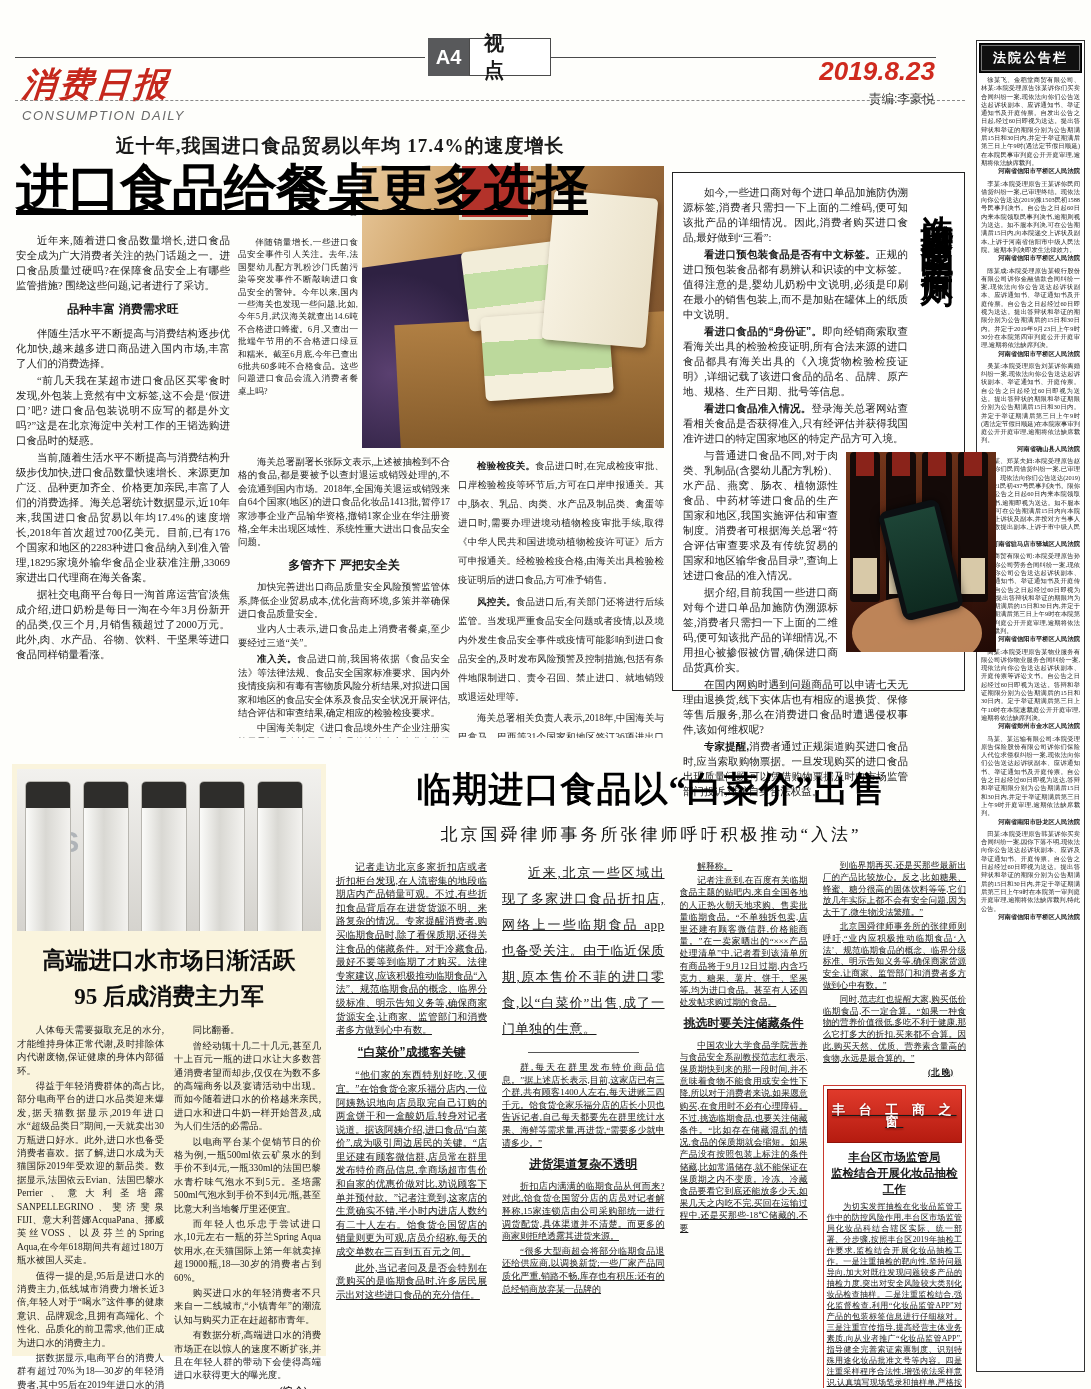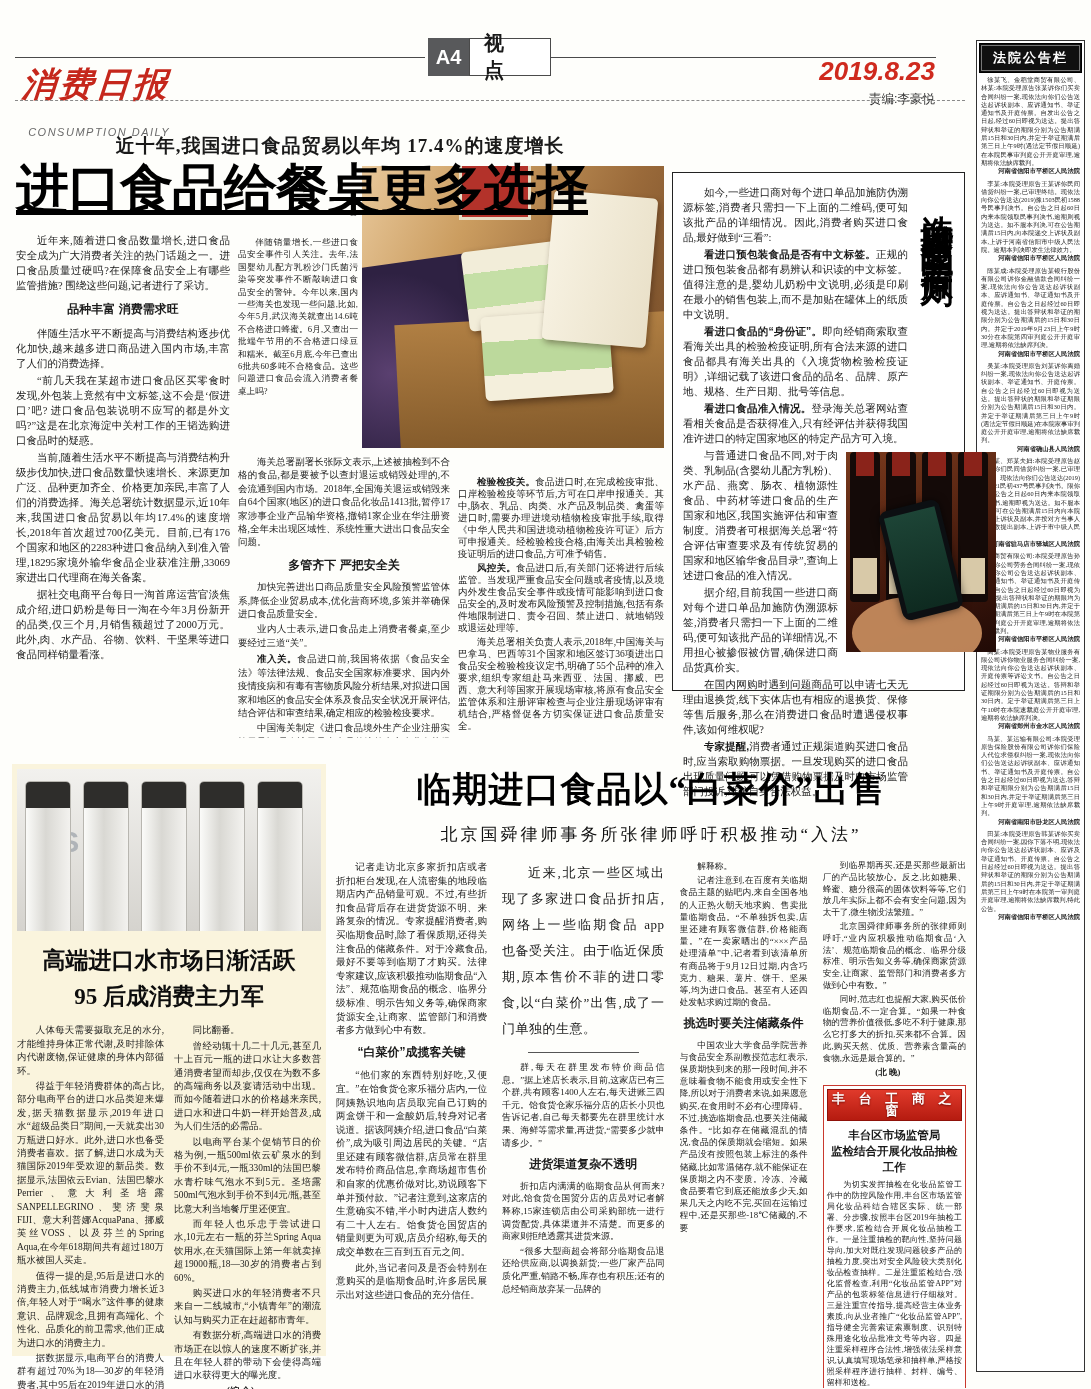--- a/index.html
+++ b/index.html
@@ -8,47 +8,47 @@
   }
   *{margin:0;padding:0;box-sizing:border-box;}
   body{background:#e8e8e8;font-family:"Liberation Serif","DejaVu Serif",serif;}
   .page{position:relative;width:1091px;height:1389px;background:#fefefb;overflow:hidden;color:#1a1a1a;margin:0 auto;}
   .abs{position:absolute;}
 
   
   .rule{position:absolute;border-top:1.5px solid #4a4a4a;height:0;}
   .dashrule{position:absolute;border-top:1px dashed #8a8a8a;height:0;}
   .logo{font-family:"Liberation Serif",serif;font-weight:900;font-style:italic;font-size:34px;color:var(--brand-red);letter-spacing:3px;transform:skewX(-4deg);}
-  .logo-sub{font-family:"Liberation Sans",sans-serif;font-style:italic;font-size:11px;color:#6a6a6a;letter-spacing:1.5px;margin-top:18px;text-align:right;}
+  .logo-sub{font-family:"Liberation Sans",sans-serif;font-style:italic;font-size:13px;color:#6a6a6a;letter-spacing:1.5px;margin-top:0;}
   .pagebadge{display:flex;}
   .pagebadge .a4{width:41px;height:38px;background:var(--badge-gray);color:#fff;font-family:"Liberation Sans",sans-serif;font-weight:bold;font-size:20px;display:flex;align-items:center;justify-content:center;}
   .pagebadge .sec{width:82px;height:38px;background:#fff;border:1px solid #4a4a4a;font-family:"Liberation Sans",sans-serif;font-weight:bold;font-size:20px;display:flex;align-items:center;justify-content:center;letter-spacing:14px;padding-left:14px;}
   .dateline{font-family:"Liberation Sans",sans-serif;font-weight:bold;font-style:italic;font-size:26px;color:var(--date-red);text-align:right;}
   .editorline{font-family:"Liberation Sans",sans-serif;font-size:12.5px;color:#333;text-align:right;margin-top:4px;}
 
   
   .col{position:absolute;overflow:hidden;text-align:justify;}
   .para{text-indent:2em;margin-bottom:2px;}
   .pb{text-indent:2em;margin-bottom:2px;}
   .pb b{font-family:"Liberation Sans",sans-serif;}
   .sub{font-family:"Liberation Sans",sans-serif;font-weight:bold;text-align:center;text-indent:0;font-size:12px;margin:9px 0;}
-  .byline{text-align:center;padding-right:1.5em;font-weight:bold;margin-top:0;}
+  .byline{text-align:right;padding-right:1.5em;font-weight:bold;margin-top:0;}
   .lede{font-size:13px;line-height:26px;letter-spacing:.5px;text-indent:2em;}
   .lede-rule{width:68%;margin:10px auto 8px;border-top:1px solid #555;height:0;}
   .notice{margin-bottom:4px;}
   .notice .nt{text-indent:1em;}
   .notice .nc{font-weight:bold;text-align:right;}
 
   
   .kicker{position:absolute;left:55px;top:133px;width:570px;text-align:center;font-size:19px;font-weight:600;letter-spacing:1px;z-index:3;}
   .headline{position:absolute;left:16px;top:156px;width:648px;font-family:"Liberation Sans","DejaVu Sans",sans-serif;font-weight:900;font-size:53px;letter-spacing:-1px;color:#000;z-index:3;line-height:1.25;text-decoration:underline;}
   .m-col1{left:16px;top:233px;width:214px;height:506px;font-size:10.5px;line-height:15px;}
   .m-col2a{left:238px;top:236px;width:120px;height:212px;font-size:8.6px;line-height:12.4px;}
   .m-col2b{left:238px;top:456px;width:212px;height:282px;font-size:9.5px;line-height:13.4px;}
-  .m-col3{left:458px;top:476px;width:206px;height:282px;font-size:9.5px;line-height:12px;}
+  .m-col3{left:458px;top:456px;width:206px;height:282px;font-size:9.5px;line-height:19px;}
 
   
   .photo-bread{position:absolute;left:362px;top:166px;width:302px;height:282px;z-index:1;overflow:hidden;background:linear-gradient(115deg,#e9c99c 0%,#cb9d60 30%,#9a6a3a 65%,#6e4726 100%);}
   .photo-bread .cloth{position:absolute;left:-8%;top:34%;width:48%;height:70%;background:radial-gradient(circle at 35% 55%,#5a4070,#2e2142 70%);transform:rotate(-8deg);}
   .photo-bread .board{position:absolute;right:-4%;bottom:-6%;width:92%;height:52%;background:linear-gradient(#b07f43,#7d5527);transform:rotate(-3deg);}
   .photo-bread .pack{position:absolute;left:32%;top:-4px;width:72px;height:58px;background:#b3322a;border:3px solid #e8dfc8;}
   .photo-bread .slice{position:absolute;border-radius:5px;}
   .s-green1{left:34%;top:28%;width:118px;height:80px;background:linear-gradient(#f2edd9 28%,#c5dfa6 28%,#c5dfa6 72%,#f2edd9 72%);transform:rotate(-7deg);box-shadow:2px 3px 6px rgba(40,20,10,.45);}
   .s-green2{left:40%;top:52%;width:128px;height:84px;background:linear-gradient(#f4efdc 30%,#bcd99c 30%,#bcd99c 70%,#f4efdc 70%);transform:rotate(-4deg);box-shadow:2px 4px 7px rgba(40,20,10,.5);}
   .s-white{right:4%;top:10%;width:104px;height:150px;background:linear-gradient(100deg,#f8f3e4,#e9e0c8);transform:rotate(5deg);box-shadow:2px 3px 6px rgba(40,20,10,.4);}
@@ -78,29 +78,29 @@
   .photo-water .wb .wcap{position:absolute;top:0;left:0;right:0;height:26px;background:#2e2d2b;border-radius:4px 4px 0 0;}
   .photo-water .wtxt{position:absolute;left:10px;top:56px;font-family:"Liberation Sans",sans-serif;font-weight:bold;font-size:30px;color:#9aa0a8;opacity:.7;letter-spacing:2px;}
   .w-title{text-align:center;font-weight:900;font-size:23px;line-height:1.55;margin:12px 0 10px;color:#0d0d0d;}
   .w-cols{display:flex;gap:10px;height:366px;overflow:hidden;}
   .w-cols .wc{flex:1;font-size:9.4px;line-height:13.4px;text-align:justify;overflow:hidden;}
 
   
   .linqi{position:absolute;left:336px;top:766px;width:630px;height:620px;}
   .l-title{text-align:center;font-weight:900;font-size:35px;letter-spacing:1px;color:#000;}
   .l-sub{text-align:center;font-size:17px;letter-spacing:3px;margin-top:10px;color:#111;}
-  .l-body{display:flex;gap:15px;margin-top:14px;height:528px;}
+  .l-body{display:flex;gap:15px;margin-top:14px;height:528px;text-decoration:underline;}
   .l-colA{width:158px;font-size:9.6px;line-height:13.6px;text-align:justify;overflow:hidden;}
   .l-colB{width:170px;font-size:9px;line-height:12.6px;text-align:justify;overflow:hidden;}
   .l-colC{width:134px;font-size:8.8px;line-height:12.2px;text-align:justify;overflow:hidden;}
   .l-colD{width:150px;font-size:8.6px;line-height:11.8px;text-align:justify;overflow:hidden;}
 
   
   .ft-box{margin-top:7px;border:1.5px solid var(--ft-red);padding:3px;background:#fff;}
-  .ft-head{background:linear-gradient(#e03a2b,#b51b10);color:#fff;font-family:"Liberation Sans",sans-serif;font-weight:bold;font-size:13px;text-align:center;letter-spacing:5px;padding:3px 0;text-shadow:0 1px 2px #6d0c06;border:1px solid #8f120a;}
+  .ft-head{background:linear-gradient(#e03a2b,#b51b10);color:#fff;font-family:"Liberation Sans",sans-serif;font-weight:bold;font-size:13px;text-align:center;letter-spacing:5px;padding:14px 0;text-shadow:0 1px 2px #6d0c06;border:1px solid #8f120a;}
   .ft-title{text-align:center;font-family:"Liberation Sans",sans-serif;font-weight:bold;font-size:11.5px;line-height:1.4;margin:6px 0 4px;}
   .ft-body{font-size:8px;line-height:11px;text-align:justify;}
   .ft-by{text-align:right;font-size:8px;margin-top:2px;}
 </style>
 </head>
 <body>
 
 <div class="page">
 
   <div class="rule" style="left:15px;top:57px;width:410px;"></div>

